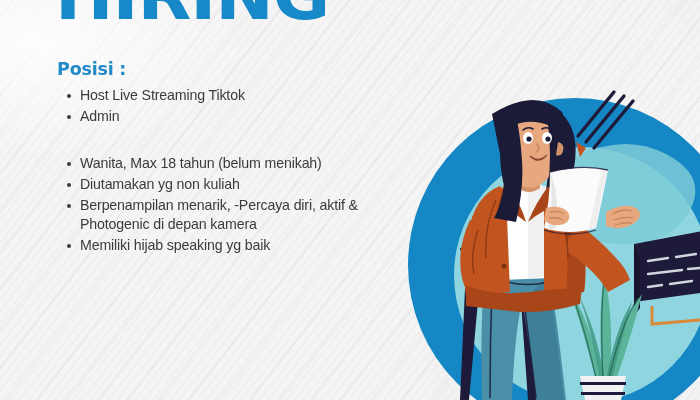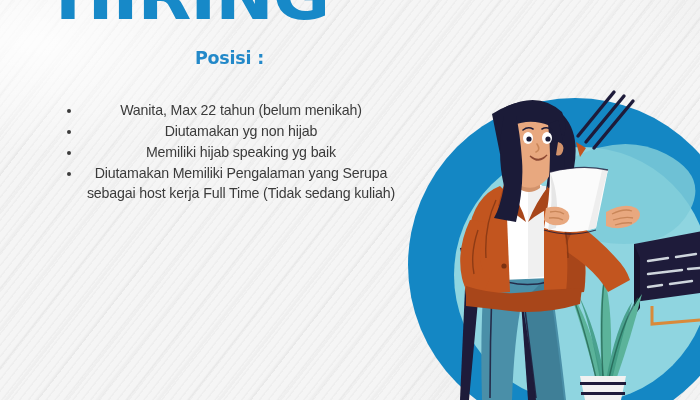--- a/index.html
+++ b/index.html
@@ -62,23 +62,22 @@
     font-family:"DejaVu Sans", sans-serif;
     line-height:1;
     white-space:nowrap;
     transform:scaleX(1.06);
     transform-origin:left top;
   }
 
   
   #content {
     position:absolute;
-    left:57px; top:48px;
+    left:57px; top:59px;
     width:345px;
-    text-align:center;
   }
   .sec-head {
     color:#2389c9;
     font-weight:bold;
     font-size:17.5px;
     font-family:"DejaVu Sans", sans-serif;
     letter-spacing:-0.2px;
     margin-bottom:7px;
   }
   .gap { height:26px; }
@@ -120,28 +119,32 @@
 
   <div class="tex a"></div>
   <div class="tex b"></div>
   <div class="tex c"></div>
 
   <div id="hiring">HIRING</div>
 
   <div id="content">
 
     <div class="sec-head">Posisi :</div>
+    <ul class="blist">
+      <li>Host Live Streaming Tiktok</li>
+      <li>Admin</li>
+    </ul>
 
     <div class="gap"></div>
 
     <ul class="blist">
-      <li>Wanita, Max 22 tahun (belum menikah)</li>
-      <li>Diutamakan yg non hijab</li>
+      <li>Wanita, Max 18 tahun (belum menikah)</li>
+      <li>Diutamakan yg non kuliah</li>
+      <li>Berpenampilan menarik, -Percaya diri, aktif &amp; Photogenic di depan kamera</li>
       <li>Memiliki hijab speaking yg baik</li>
-      <li>Diutamakan Memiliki Pengalaman yang Serupa sebagai host kerja Full Time (Tidak sedang kuliah)</li>
     </ul>
 
   </div>
 
   <div id="illo">
     <svg width="300" height="320" viewBox="0 0 300 320" xmlns="http://www.w3.org/2000/svg">
 
       <circle cx="175" cy="185" r="167" fill="#1487c4"></circle>
 
       <circle cx="182" cy="195" r="128" fill="#8fd5e0"></circle>

